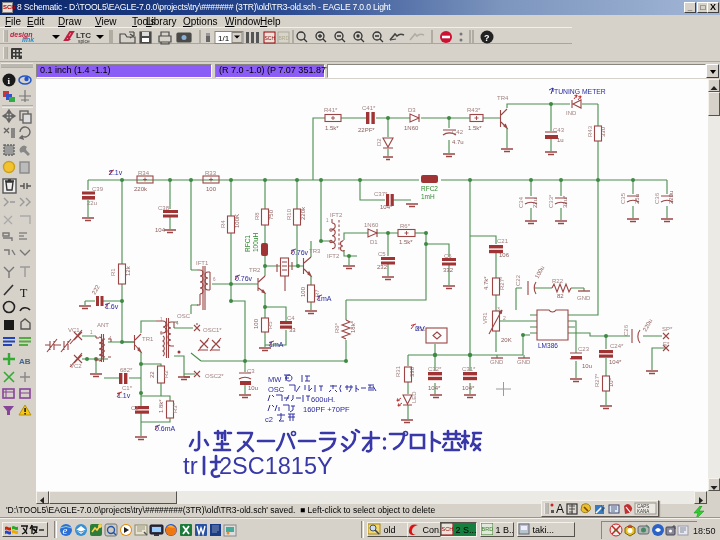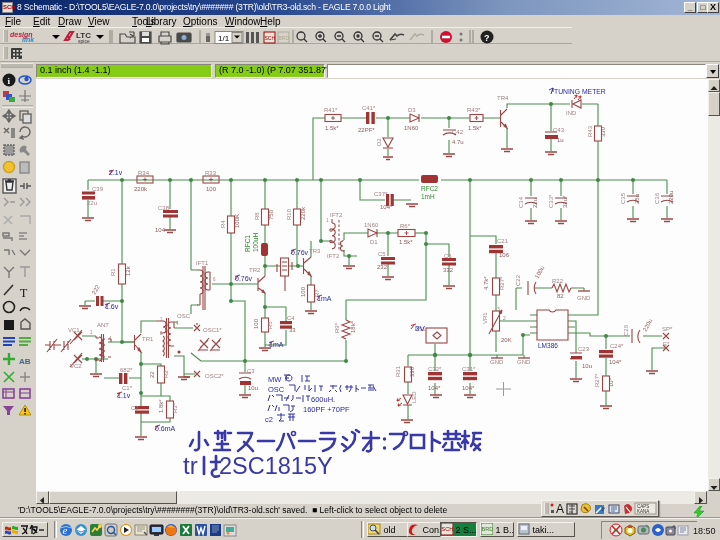--- a/index.html
+++ b/index.html
@@ -7,45 +7,45 @@
 #titlebar{left:0;top:0;width:720px;height:15px;background:linear-gradient(90deg,#0a2569 0%,#27478f 38%,#7d96be 70%,#a2b6d6 100%);color:#fff;font-size:10.5px}
 #title-txt{font-size:8.6px;letter-spacing:-0.2px}
 #title-ico{left:2px;top:2px;width:11px;height:11px;background:#e6e2da;border:1px solid #888;color:#b00;font-size:6px;font-weight:bold;line-height:9px;text-align:center}
 #title-txt{left:17px;top:2px;white-space:nowrap;color:#fff}
 .wbtn{top:2px;width:12px;height:11px;background:#d6d2c9;border:1px solid;border-color:#fff #404040 #404040 #fff;font-size:8px;line-height:9px;text-align:center;color:#000;font-weight:bold}
 #menubar{left:0;top:15px;width:720px;height:12px;font-size:10px;color:#000}
 #menubar span{position:absolute;top:1px}
 #toolbar1{left:0;top:27px;width:572px;height:17px;border-top:1px solid #f2efe9;border-bottom:1px solid #aaa69d}
 #toolbar2{left:0;top:45px;width:720px;height:17px;border-bottom:1px solid #aaa69d}
 #coordbar{left:0;top:63px;width:720px;height:16px}
-.sunk{background:#84cc16;border:1px solid;border-color:#8a867d #fff #fff #8a867d;font-size:9px;color:#000;white-space:nowrap}
+.sunk{background:#8b5cf6;border:1px solid;border-color:#8a867d #fff #fff #8a867d;font-size:9px;color:#000;white-space:nowrap}
 #cmdbox{left:327px;top:64px;width:379px;height:14px;background:#fff;border:1px solid;border-color:#8a867d #fff #fff #8a867d}
 #cmdarrow{left:706px;top:64px;width:13px;height:14px;background:#d6d2c9;border:1px solid;border-color:#fff #404040 #404040 #fff}
 #palette{left:0;top:62px;width:36px;height:442px;background:#d6d2c9}
 #canvas{left:36px;top:79px;width:672px;height:412px;background:#fdfdfd;overflow:hidden}
 #vscroll{left:708px;top:79px;width:12px;height:412px;background:#eceae5}
 #hscroll{left:36px;top:491px;width:672px;height:13px;background:#eceae5}
 .sbtn{background:#d6d2c9;border:1px solid;border-color:#f4f1ea #55524b #55524b #f4f1ea;position:absolute}
 #statusbar{left:0;top:504px;width:720px;height:14px;background:#d6d2c9}
-#statustxt{left:18px;top:505px;font-size:8.5px;color:#000;white-space:nowrap}
+#statustxt{left:6px;top:505px;font-size:8.5px;color:#000;white-space:nowrap}
 #taskbar{left:0;top:518px;width:720px;height:22px;background:#d6d2c9;border-top:1px solid #f4f1ea;box-shadow:0 -1px 0 #9a968d}
 .tbtn{position:absolute;top:4px;height:15px;background:#d6d2c9;border:1px solid;border-color:#f4f1ea #55524b #55524b #f4f1ea;font-size:9px;color:#000;white-space:nowrap;overflow:hidden}
 </style></head>
 <body>
 <div id="titlebar" class="abs"></div>
 <div id="title-ico" class="abs">SCH</div>
 <div id="title-txt" class="abs">8 Schematic - D:\TOOL5\EAGLE-7.0.0\projects\try\####### (3TR)\old\TR3-old.sch - EAGLE 7.0.0 Light</div>
 <div class="wbtn abs" style="left:684px">_</div>
 <div class="wbtn abs" style="left:697px">□</div>
 <div class="wbtn abs" style="left:707px;font-size:9px">X</div>
 <div id="menubar" class="abs">
 <span style="left:5px"><u>F</u>ile</span>
-    <span style="left:33px"><u>E</u>dit</span>
+    <span style="left:27px"><u>E</u>dit</span>
     <span style="left:58px"><u>D</u>raw</span>
-    <span style="left:88px"><u>V</u>iew</span>
+    <span style="left:95px"><u>V</u>iew</span>
     <span style="left:132px"><u>T</u>ools</span>
     <span style="left:146px"><u>L</u>ibrary</span>
     <span style="left:183px"><u>O</u>ptions</span>
     <span style="left:225px"><u>W</u>indow</span>
     <span style="left:260px"><u>H</u>elp</span>
 </div>
 <div id="toolbar1" class="abs">
 <svg width="720" height="17" viewBox="0 27 720 17">
 <path d="M4,29v12 M6,29v12" stroke="#fff" stroke-width="1"></path>
       <path d="M5,29v12 M7,29v12" stroke="#8a867d" stroke-width="1"></path>

